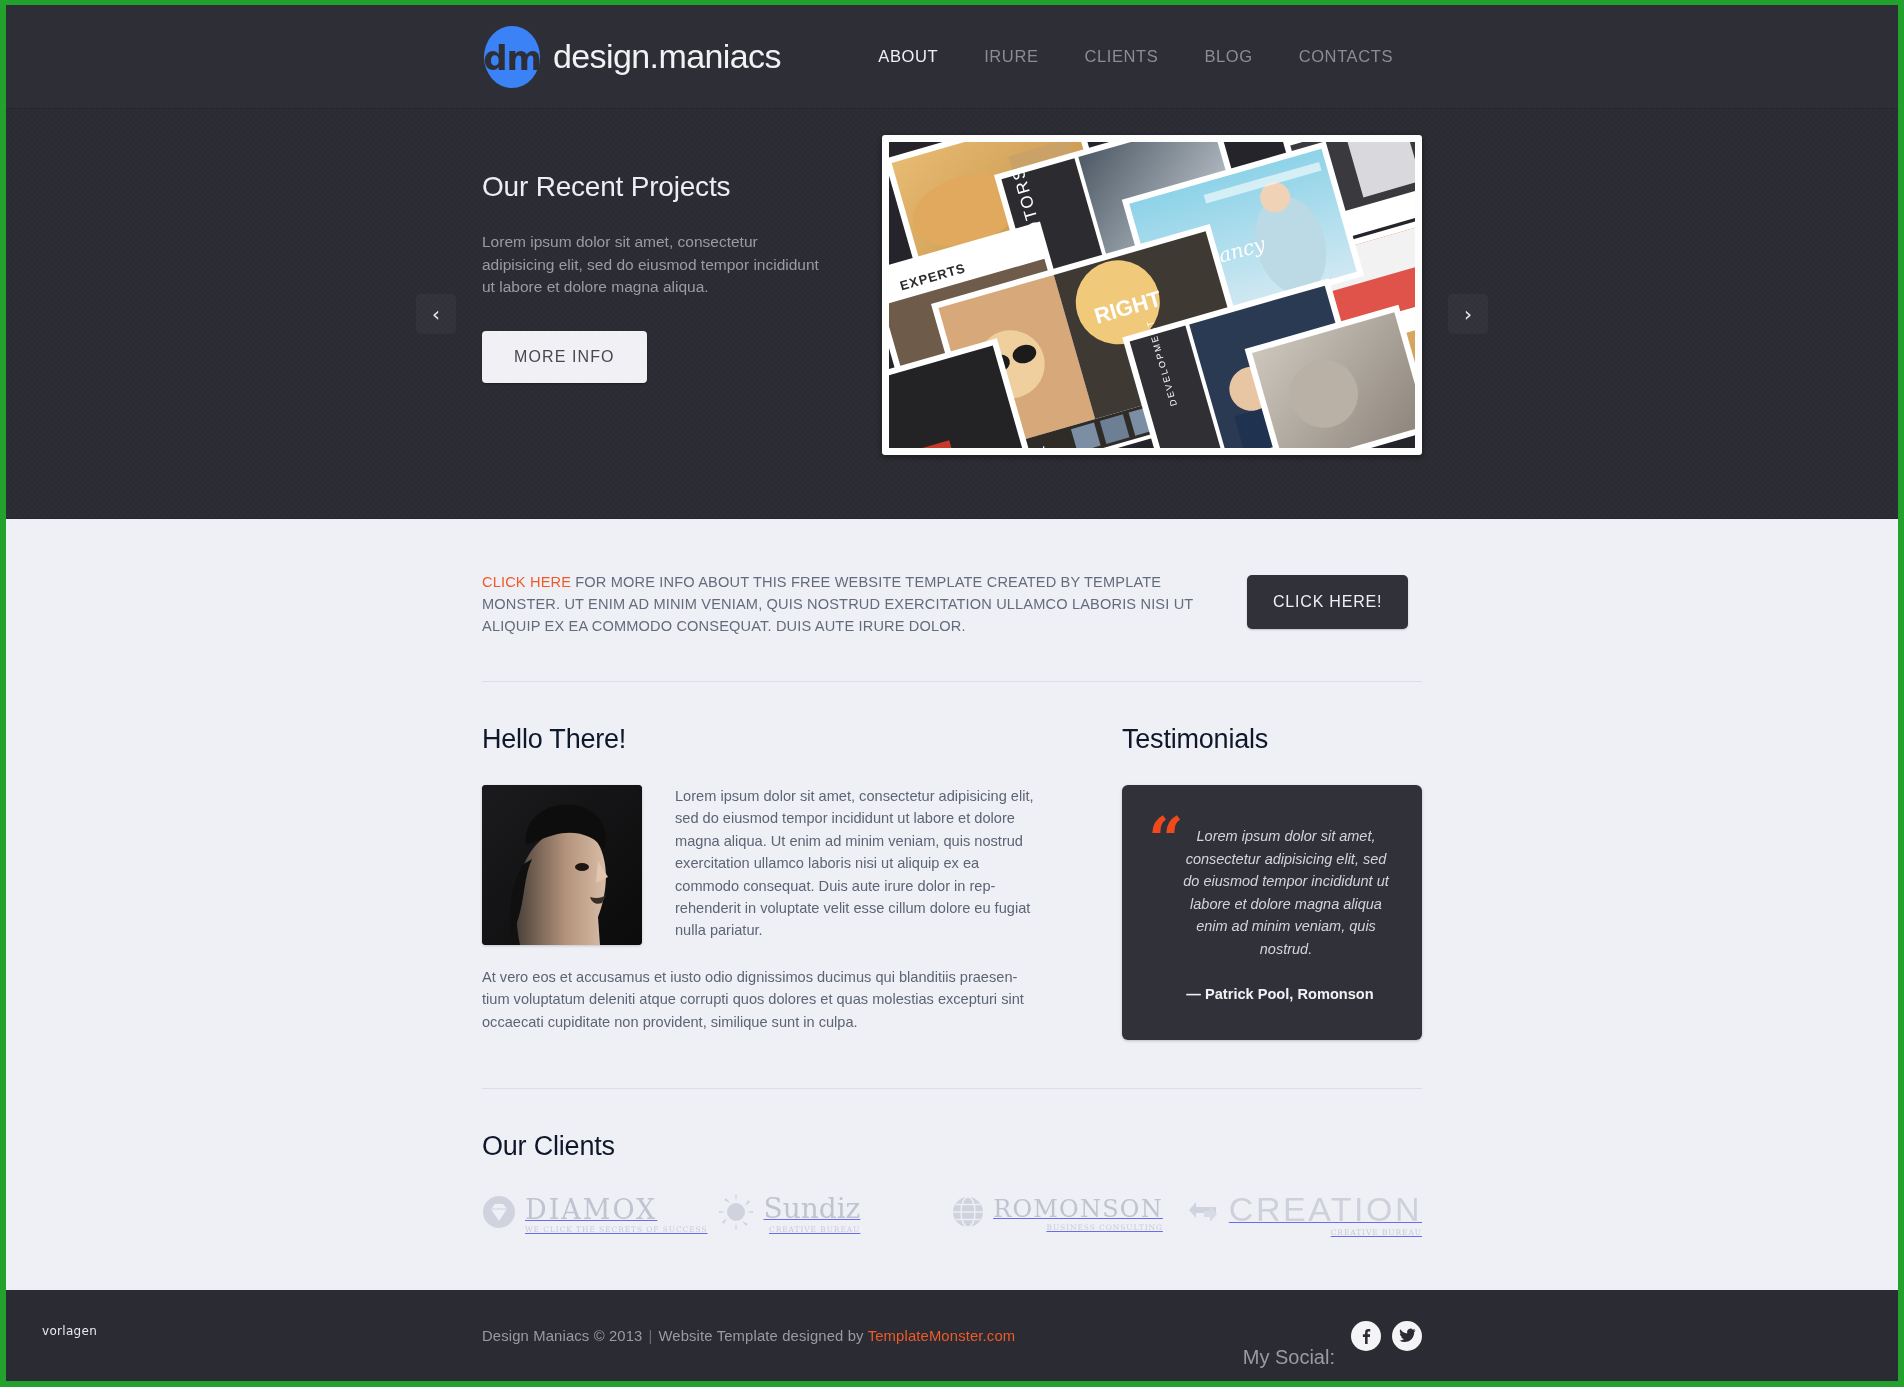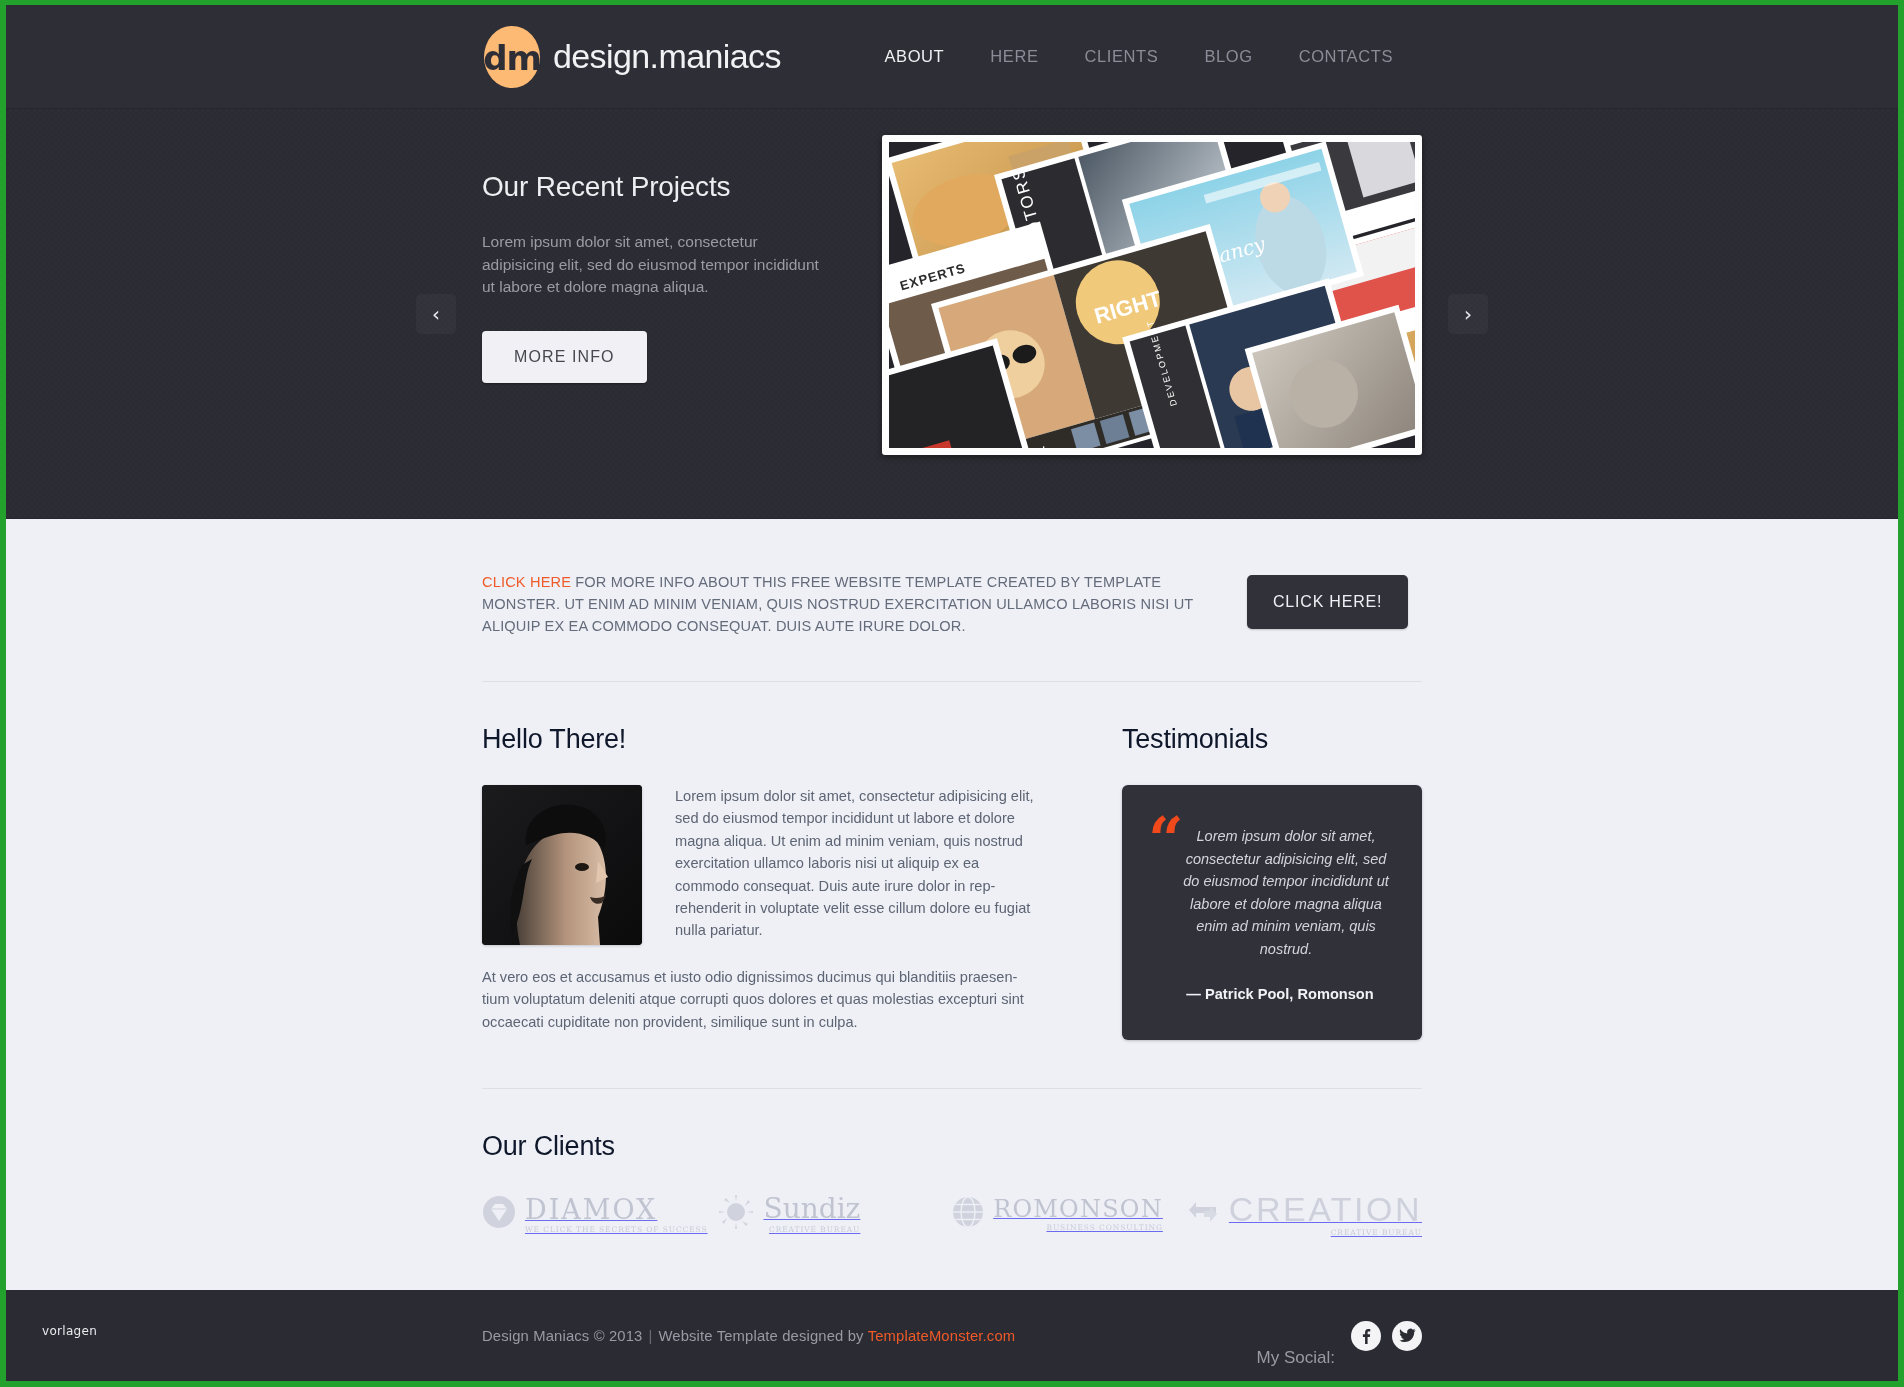--- a/index.html
+++ b/index.html
@@ -45,21 +45,21 @@
   .logo {
     display: flex;
     align-items: center;
     gap: 13px;
     text-decoration: none;
     margin-left: 2px;
   }
   .logo-mark {
     width: 56px;
     height: 62px;
-    background: #fdba74;
+    background: #3b82f6;
     border-radius: 50%;
     position: relative;
     display: flex;
     align-items: center;
     justify-content: center;
   }
   .logo-mark span {
     font-family: "DejaVu Sans", sans-serif;
     font-size: 34px;
     font-weight: 700;
@@ -369,21 +369,21 @@
   }
   .copyright .sep { color: #6a6a78; padding: 0 6px; }
   .copyright a { color: #ef5a28; text-decoration: none; }
   .social {
     margin-left: auto;
     display: flex;
     align-items: center;
     gap: 11px;
   }
   .social-label {
-    font-size: 17px;
+    font-size: 20px;
     color: #9a9aa6;
     margin-right: 5px;
     margin-top: 44px;
   }
   .social-btn {
     width: 30px;
     height: 30px;
     border-radius: 50%;
     background: #f4f4f7;
     display: flex;
@@ -413,21 +413,21 @@
   <header class="header">
     <div class="header-inner">
       <a class="logo" href="#">
         <span class="logo-mark">
           <span>dm</span>
         </span>
         <span class="logo-text">design.maniacs</span>
       </a>
       <nav class="nav">
         <a href="#" class="active">ABOUT</a>
-        <a href="#">HERE</a>
+        <a href="#">IRURE</a>
         <a href="#">CLIENTS</a>
         <a href="#">BLOG</a>
         <a href="#">CONTACTS</a>
       </nav>
     </div>
   </header>
 
   <section class="hero">
     <div class="hero-inner">
       <div class="hero-left">

